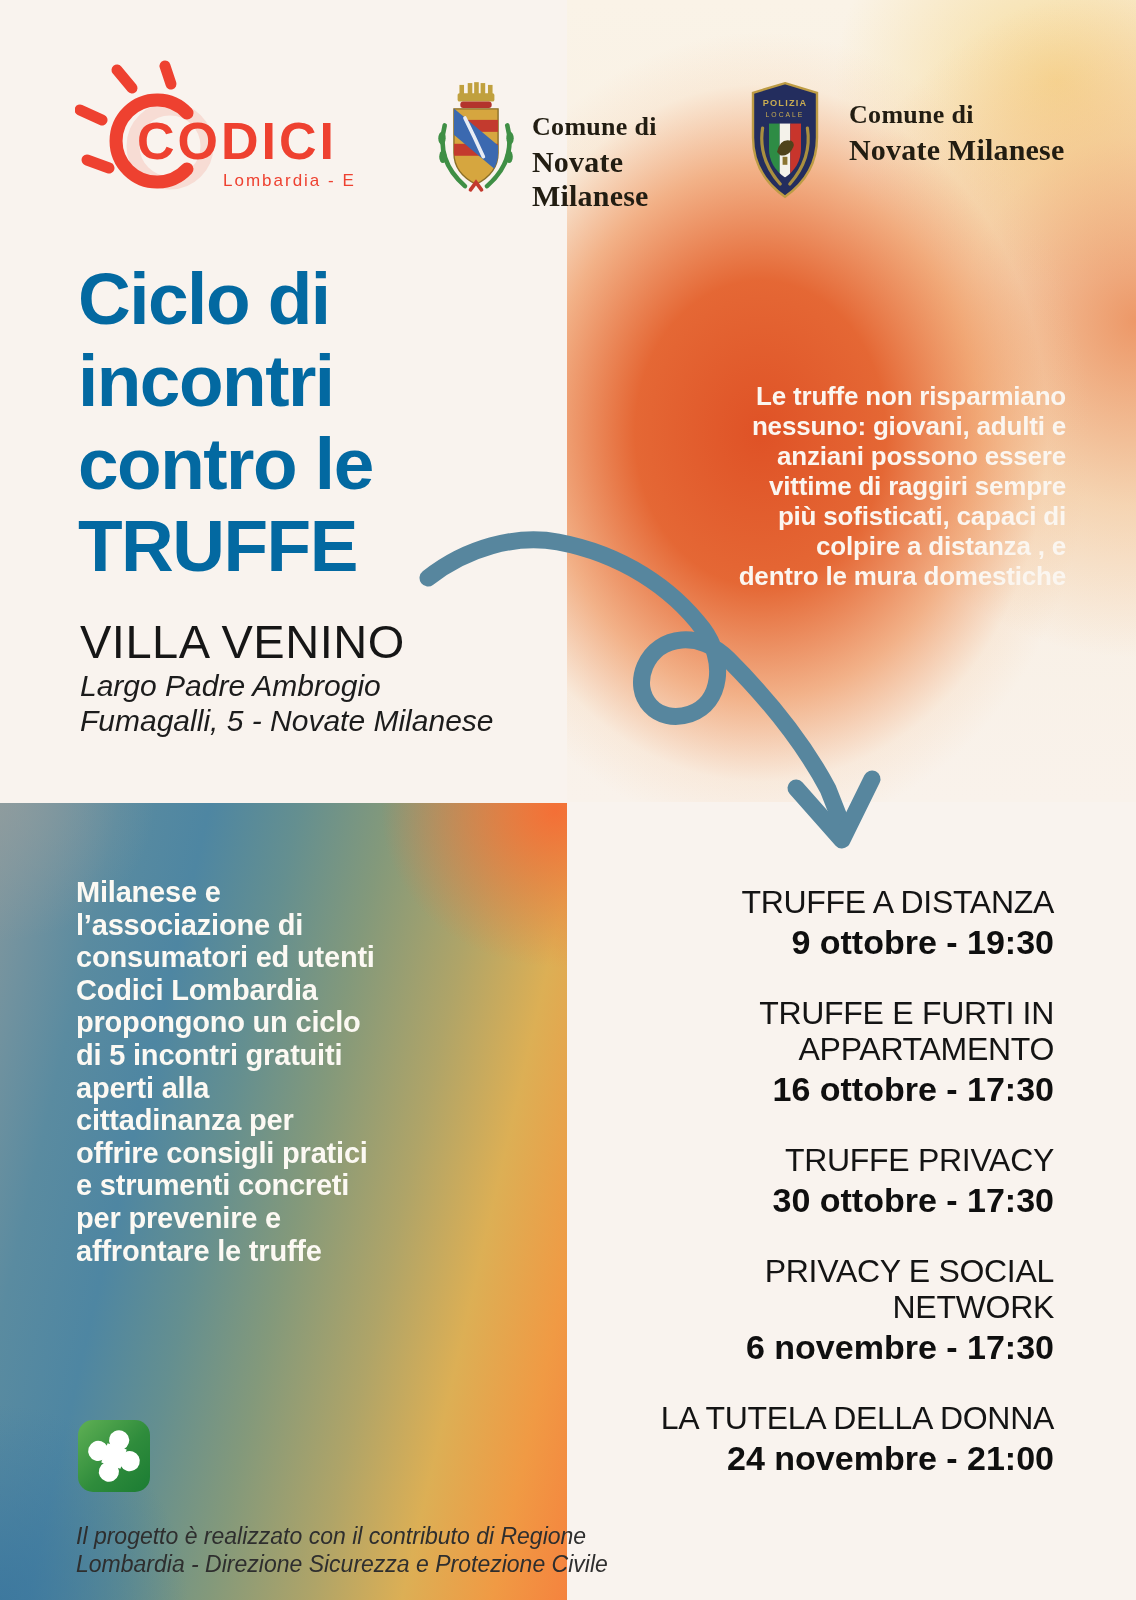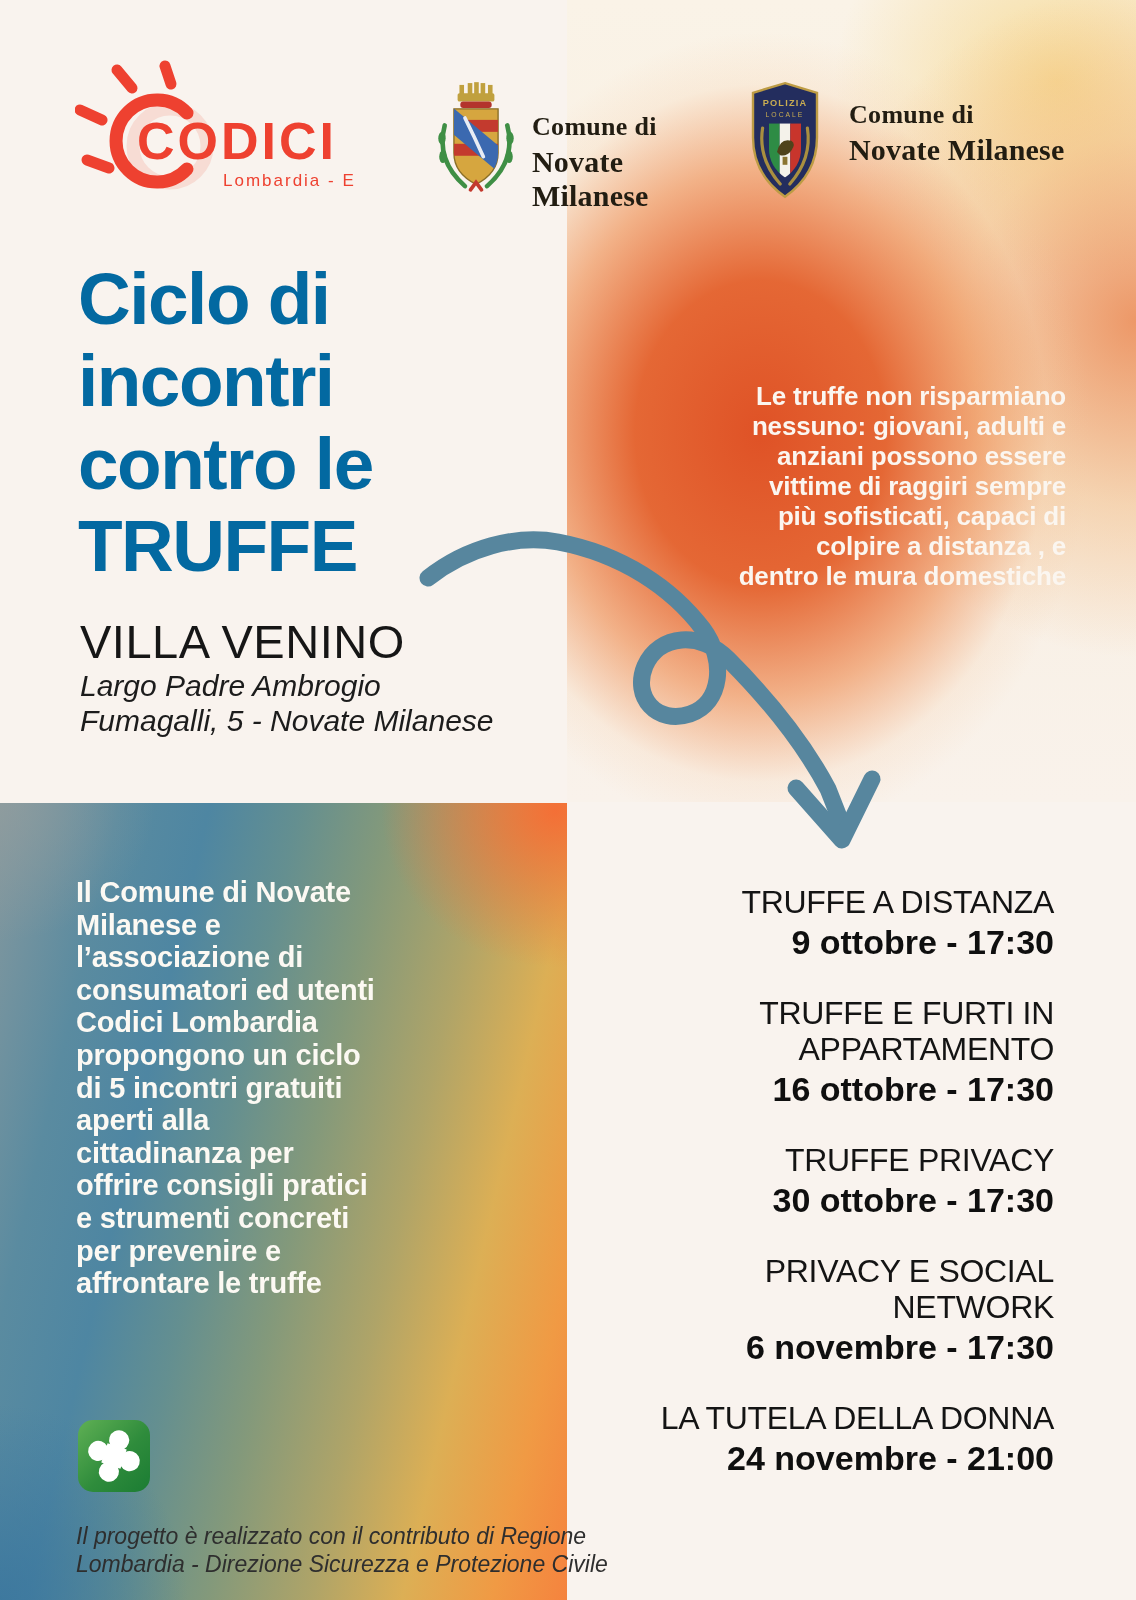--- a/index.html
+++ b/index.html
@@ -172,42 +172,41 @@
   </div>
 
   <svg class="arrow-overlay" viewBox="0 0 1136 1600">
     <path d="M 428 578 C 466 548 516 534 558 542 C 622 554 672 588 703 629 C 726 660 722 703 690 714 C 657 725 632 697 645 666 C 659 634 701 631 728 659 C 763 694 802 740 828 789 L 841 822" fill="none" stroke="#57869E" stroke-width="17" stroke-linecap="round"></path>
     <path d="M 796 788 L 842 840 L 872 779" fill="none" stroke="#57869E" stroke-width="17" stroke-linecap="round" stroke-linejoin="round"></path>
   </svg>
 
   <div class="events">
     <div class="event-item">
       <div class="event-title">TRUFFE A DISTANZA</div>
-      <div class="event-date">9 ottobre - 17:30</div>
+      <div class="event-date">9 ottobre - 19:30</div>
     </div>
     <div class="event-item">
       <div class="event-title">TRUFFE E FURTI IN APPARTAMENTO</div>
       <div class="event-date">16 ottobre - 17:30</div>
     </div>
     <div class="event-item">
       <div class="event-title">TRUFFE PRIVACY</div>
       <div class="event-date">30 ottobre - 17:30</div>
     </div>
     <div class="event-item">
       <div class="event-title">PRIVACY E SOCIAL NETWORK</div>
       <div class="event-date">6 novembre - 17:30</div>
     </div>
     <div class="event-item">
       <div class="event-title">LA TUTELA DELLA DONNA</div>
       <div class="event-date">24 novembre - 21:00</div>
     </div>
   </div>
 
   <div class="intro">
-    <div>Il Comune di Novate</div>
     <div>Milanese e</div>
     <div>l’associazione di</div>
     <div>consumatori ed utenti</div>
     <div>Codici Lombardia</div>
     <div>propongono un ciclo</div>
     <div>di 5 incontri gratuiti</div>
     <div>aperti alla</div>
     <div>cittadinanza per</div>
     <div>offrire consigli pratici</div>
     <div>e strumenti concreti</div>

